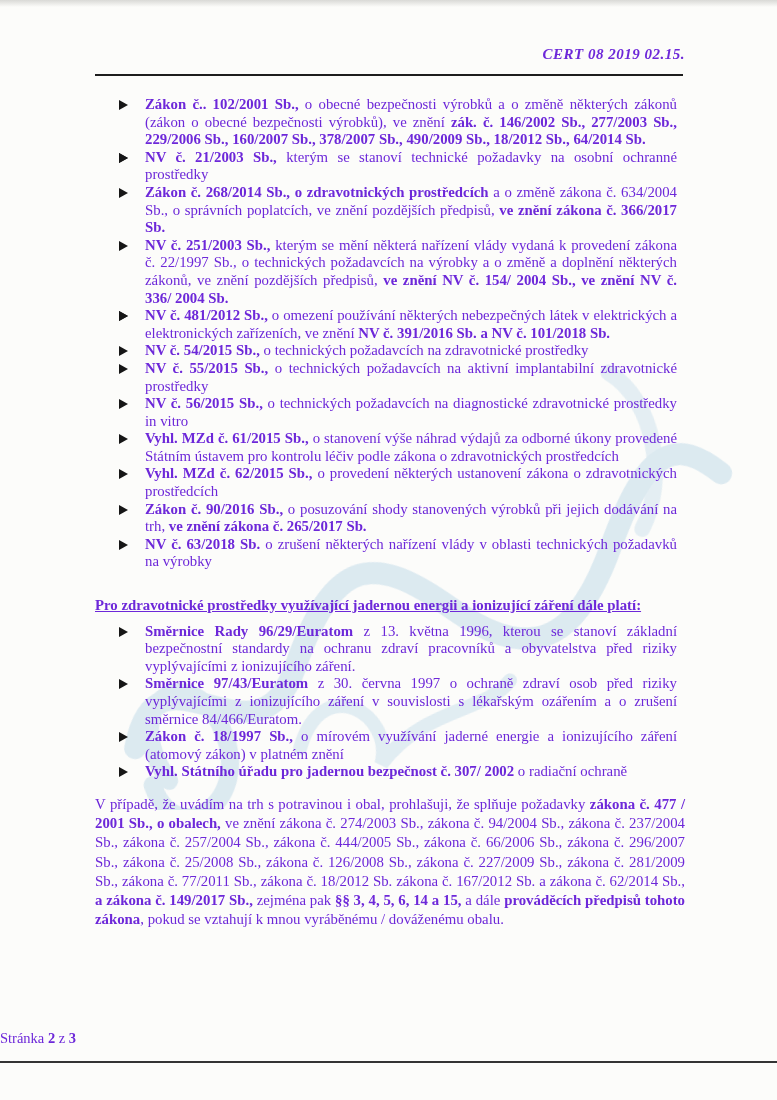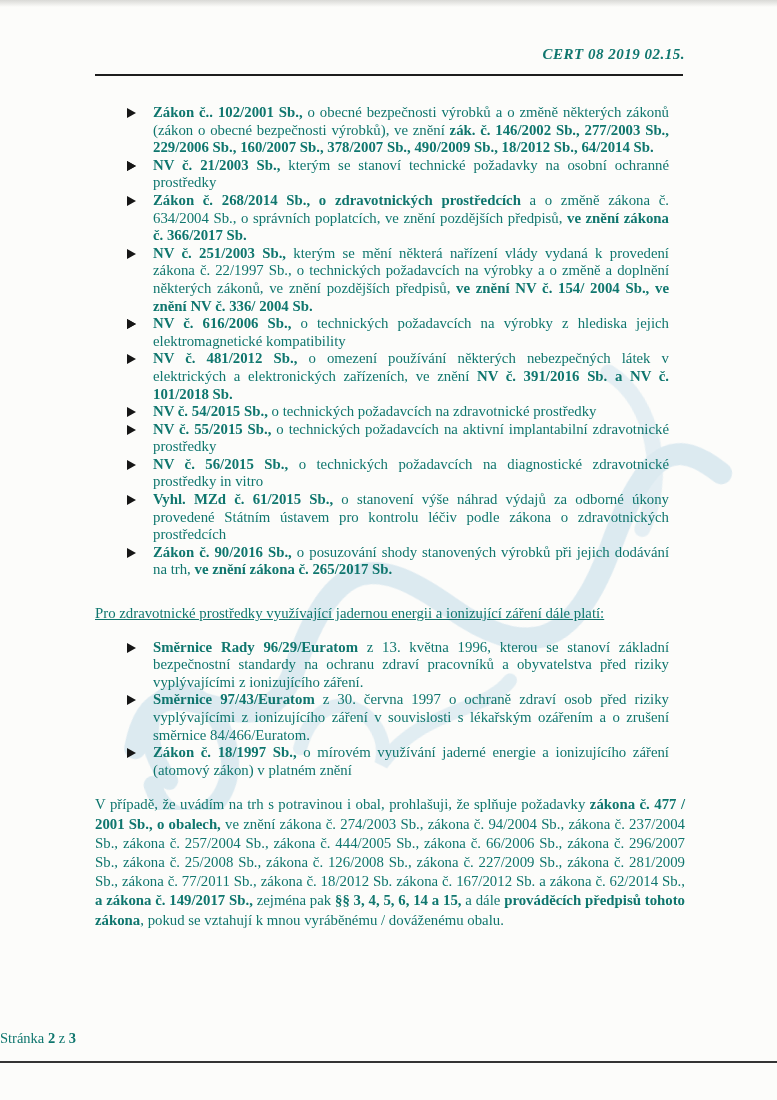--- a/index.html
+++ b/index.html
@@ -1,32 +1,32 @@
 <!DOCTYPE html>
 <html><head>
 <meta charset="utf-8">
 <style>
   html,body{margin:0;padding:0;background:#ffffff;}
   .page{position:relative;width:777px;height:1100px;background:#fcfcfa;overflow:hidden;
-        color:#0f766e;font-family:"Liberation Serif",serif;}
+        color:#6d28d9;font-family:"Liberation Serif",serif;}
   .scan-top{position:absolute;top:0;left:0;right:0;height:7px;
         background:linear-gradient(#d9d9d6,rgba(255,255,255,0));}
   .scan-bottom{position:absolute;left:0;top:1061px;width:100%;height:2px;background:#343434;}
   .watermark{position:absolute;left:20px;top:250px;width:740px;height:560px;pointer-events:none;}
   .header-code{position:absolute;top:46px;right:92px;font-size:15px;font-style:italic;
         font-weight:700;letter-spacing:.5px;}
   .header-rule{position:absolute;top:74px;left:95px;width:588px;height:2px;background:#1d1d1d;}
   .content{position:absolute;left:95px;top:88px;width:590px;font-size:14.8px;
         line-height:17.6px;text-align:justify;}
-  .reg-list{margin:16px;padding:0;}
+  .reg-list{margin:8px;padding:0;}
   .item{position:relative;padding-left:42px;}
   .marker{position:absolute;left:16px;top:4px;width:0;height:0;
         border-left:9px solid #161616;border-top:5px solid transparent;border-bottom:5px solid transparent;}
   b{font-weight:700;}
-  .section-heading{margin:26px 0 8px 0;font-size:14.8px;font-weight:400;text-decoration:underline;}
+  .section-heading{margin:26px 0 8px 0;font-size:14.8px;font-weight:700;text-decoration:underline;}
   .closing{margin:14px 0 0 0;line-height:19.2px;}
   .footer{position:absolute;top:1030px;left:0;width:100%;text-align:left;font-size:14.5px;}
 </style>
 </head>
 <body>
 
 <div class="page">
 
   <div class="scan-top"></div>
 
@@ -43,35 +43,37 @@
   <div class="header-rule"></div>
 
   <div class="content">
     <div class="reg-list">
         <div class="item"><span class="marker"></span><span><b>Zákon č.. 102/2001 Sb.,</b><span> o obecné bezpečnosti výrobků a o změně některých zákonů (zákon o obecné bezpečnosti výrobků), ve znění </span><b>zák. č. 146/2002 Sb., 277/2003 Sb., 229/2006 Sb., 160/2007 Sb., 378/2007 Sb., 490/2009 Sb., 18/2012 Sb., 64/2014 Sb.</b></span></div>
         <div class="item"><span class="marker"></span></div>
         <div class="item"><span class="marker"></span><span><b>NV č. 21/2003 Sb.,</b><span> kterým se stanoví technické požadavky na osobní ochranné prostředky</span></span></div>
         <div class="item"><span class="marker"></span><span><b>Zákon č. 268/2014 Sb., o zdravotnických prostředcích</b><span> a o změně zákona č. 634/2004 Sb., o správních poplatcích, ve znění pozdějších předpisů, </span><b>ve znění zákona č. 366/2017 Sb.</b></span></div>
         <div class="item"><span class="marker"></span><span><b>NV č. 251/2003 Sb.,</b><span> kterým se mění některá nařízení vlády vydaná k provedení zákona č. 22/1997 Sb., o technických požadavcích na výrobky a o změně a doplnění některých zákonů, ve znění pozdějších předpisů, </span><b>ve znění NV č. 154/ 2004 Sb., ve znění NV č. 336/ 2004 Sb.</b></span></div>
         <div class="item"><span class="marker"></span></div>
-        <div class="item"><span class="marker"></span><span><b>NV č. 616/2006 Sb.,</b><span> o technických požadavcích na výrobky z hlediska jejich elektromagnetické kompatibility</span></span></div>
         <div class="item"><span class="marker"></span><span><b>NV č. 481/2012 Sb.,</b><span> o omezení používání některých nebezpečných látek v elektrických a elektronických zařízeních, ve znění </span><b>NV č. 391/2016 Sb. a NV č. 101/2018 Sb.</b></span></div>
         <div class="item"><span class="marker"></span><span><b>NV č. 54/2015 Sb.,</b><span> o technických požadavcích na zdravotnické prostředky</span></span></div>
         <div class="item"><span class="marker"></span><span><b>NV č. 55/2015 Sb.,</b><span> o technických požadavcích na aktivní implantabilní zdravotnické prostředky</span></span></div>
         <div class="item"><span class="marker"></span><span><b>NV č. 56/2015 Sb.,</b><span> o technických požadavcích na diagnostické zdravotnické prostředky in vitro</span></span></div>
         <div class="item"><span class="marker"></span><span><b>Vyhl. MZd č. 61/2015 Sb.,</b><span> o stanovení výše náhrad výdajů za odborné úkony provedené Státním ústavem pro kontrolu léčiv podle zákona o zdravotnických prostředcích</span></span></div>
+        <div class="item"><span class="marker"></span><span><b>Vyhl. MZd č. 62/2015 Sb.,</b><span> o provedení některých ustanovení zákona o zdravotnických prostředcích</span></span></div>
         <div class="item"><span class="marker"></span><span><b>Zákon č. 90/2016 Sb.,</b><span> o posuzování shody stanovených výrobků při jejich dodávání na trh, </span><b>ve znění zákona č. 265/2017 Sb.</b></span></div>
+        <div class="item"><span class="marker"></span><span><b>NV č. 63/2018 Sb.</b><span> o zrušení některých nařízení vlády v oblasti technických požadavků na výrobky</span></span></div>
       </div>
 
     <div class="section-heading">Pro zdravotnické prostředky využívající jadernou energii a ionizující záření dále platí:</div>
 
     <div class="reg-list">
         <div class="item"><span class="marker"></span><span><b>Směrnice Rady 96/29/Euratom</b><span> z 13. května 1996, kterou se stanoví základní bezpečnostní standardy na ochranu zdraví pracovníků a obyvatelstva před riziky vyplývajícími z ionizujícího záření.</span></span></div>
         <div class="item"><span class="marker"></span><span><b>Směrnice 97/43/Euratom</b><span> z 30. června 1997 o ochraně zdraví osob před riziky vyplývajícími z ionizujícího záření v souvislosti s lékařským ozářením a o zrušení směrnice 84/466/Euratom.</span></span></div>
         <div class="item"><span class="marker"></span><span><b>Zákon č. 18/1997 Sb.,</b><span> o mírovém využívání jaderné energie a ionizujícího záření (atomový zákon) v platném znění</span></span></div>
+        <div class="item"><span class="marker"></span><span><b>Vyhl. Státního úřadu pro jadernou bezpečnost č. 307/ 2002</b><span> o radiační ochraně</span></span></div>
       </div>
 
     <p class="closing"><span>V případě, že uvádím na trh s potravinou i obal, prohlašuji, že splňuje požadavky </span><b>zákona č. 477 / 2001 Sb., o obalech,</b><span> ve znění zákona č. 274/2003 Sb., zákona č. 94/2004 Sb., zákona č. 237/2004 Sb., zákona č. 257/2004 Sb., zákona č. 444/2005 Sb., zákona č. 66/2006 Sb., zákona č. 296/2007 Sb., zákona č. 25/2008 Sb., zákona č. 126/2008 Sb., zákona č. 227/2009 Sb., zákona č. 281/2009 Sb., zákona č. 77/2011 Sb., zákona č. 18/2012 Sb. zákona č. 167/2012 Sb. a zákona č. 62/2014 Sb., </span><b>a zákona č. 149/2017 Sb.,</b><span> zejména pak </span><b>§§ 3, 4, 5, 6, 14 a 15,</b><span> a dále </span><b>prováděcích předpisů tohoto zákona</b><span>, pokud se vztahují k mnou vyráběnému / dováženému obalu.</span></p>
   </div>
 
   <div class="footer"><span>Stránka </span><b>2</b><span> z </span><b>3</b></div>
 
   <div class="scan-bottom"></div>
 </div>
 

